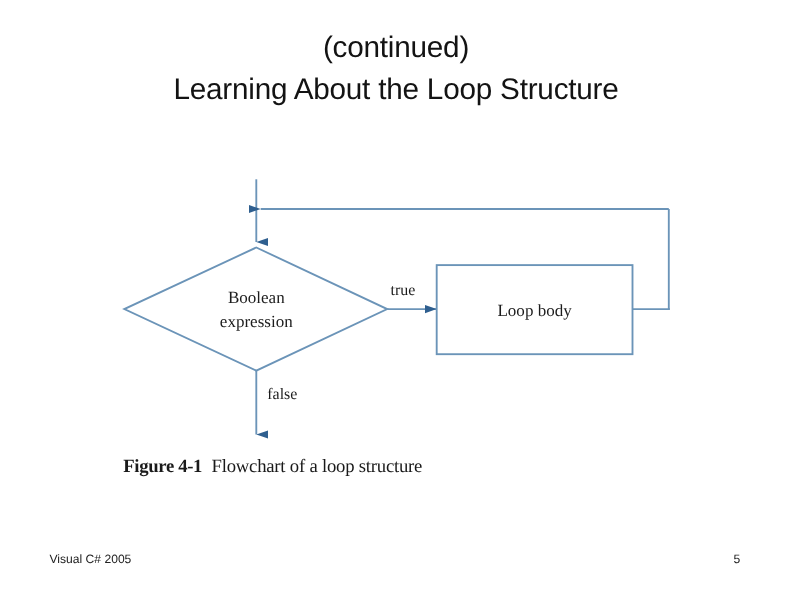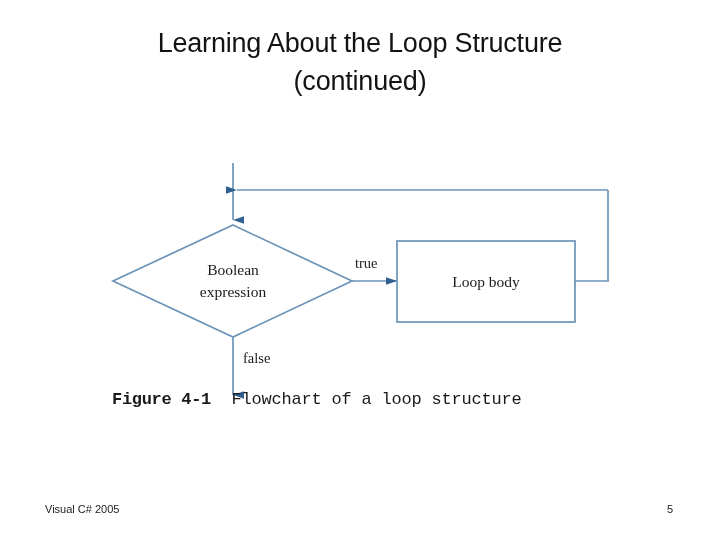--- a/index.html
+++ b/index.html
@@ -57,22 +57,22 @@
   .edge-label {
     font-family: "Liberation Serif", serif;
     font-size: 14.5px;
     fill: #1c1c1c;
   }
 
   
   #figure-caption {
     position: absolute;
     left: 112px;
-    top: 390px;
-    font-family: Liberation Mono, monospace;
+    top: 414px;
+    font-family: Liberation Serif, serif;
     font-size: 17px;
     color: #1a1a1a;
     white-space: nowrap;
   }
   #figure-caption .caption-number {
     font-weight: bold;
     letter-spacing: -0.3px;
   }
   #figure-caption .caption-text {
     font-weight: 400;
@@ -101,22 +101,22 @@
     top: 0;
     font-family: "Liberation Sans", sans-serif;
     font-size: 11px;
     color: #222222;
   }
 </style>
 </head>
 <body>
 
 <div id="slide-title">
+  <span class="title-line">(continued)</span>
   <span class="title-line">Learning About the Loop Structure</span>
-  <span class="title-line">(continued)</span>
 </div>
 
 <div id="figure-block">
 
   <svg id="flowchart-svg" width="720" height="300" viewBox="0 0 720 300">
 
     <defs>
       <marker id="arrow-down" markerWidth="10" markerHeight="12" refX="5" refY="11" orient="auto" markerUnits="userSpaceOnUse">
         <path d="M 1.2,0 L 8.8,0 L 5,11 Z" fill="#2f5f8f"></path>
       </marker>

